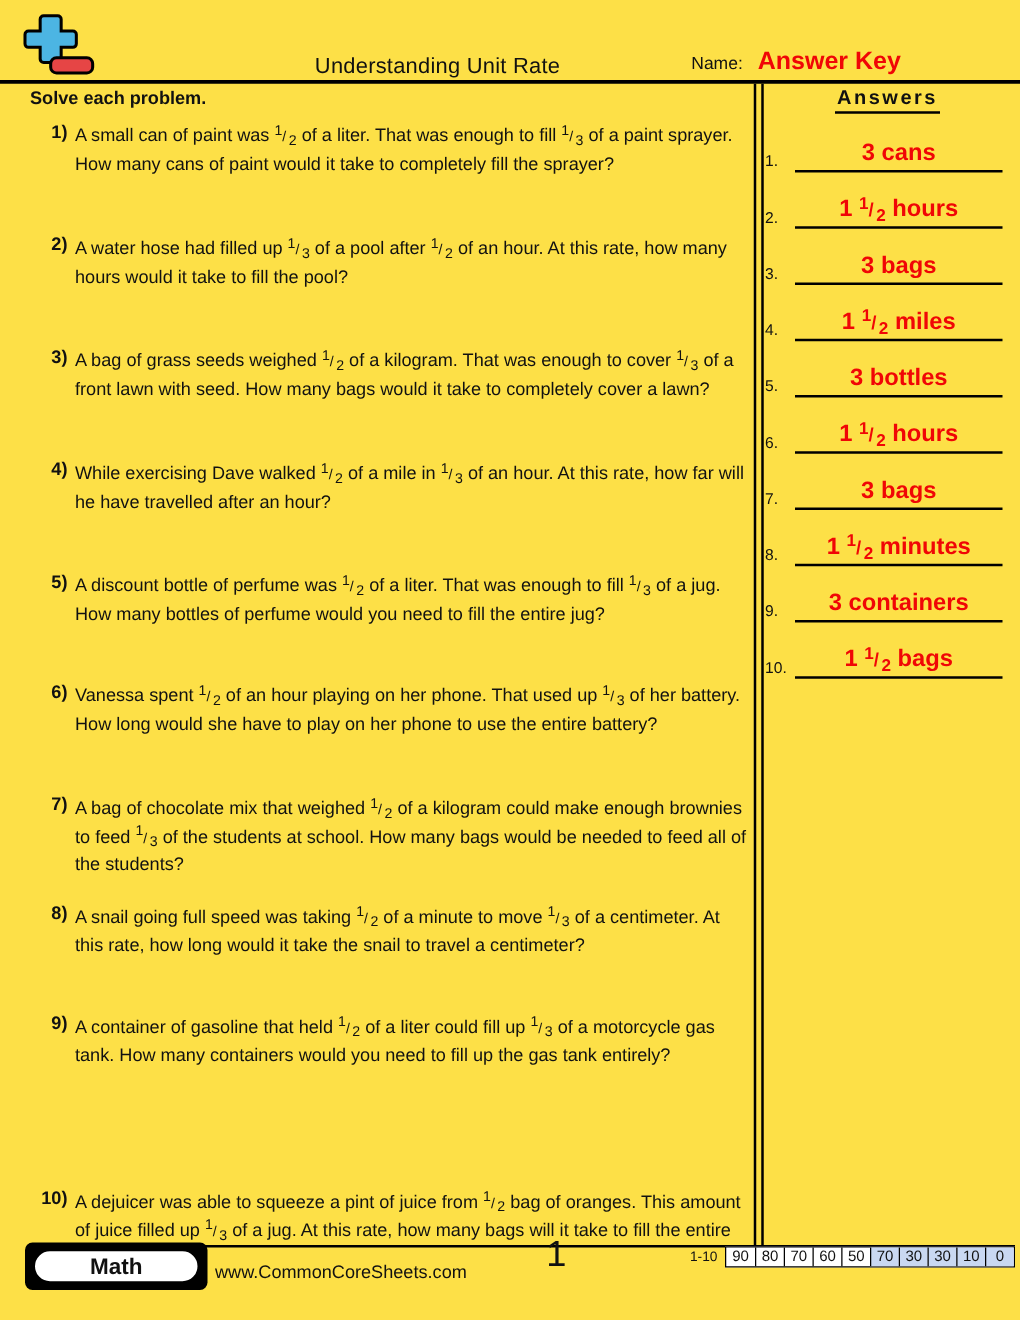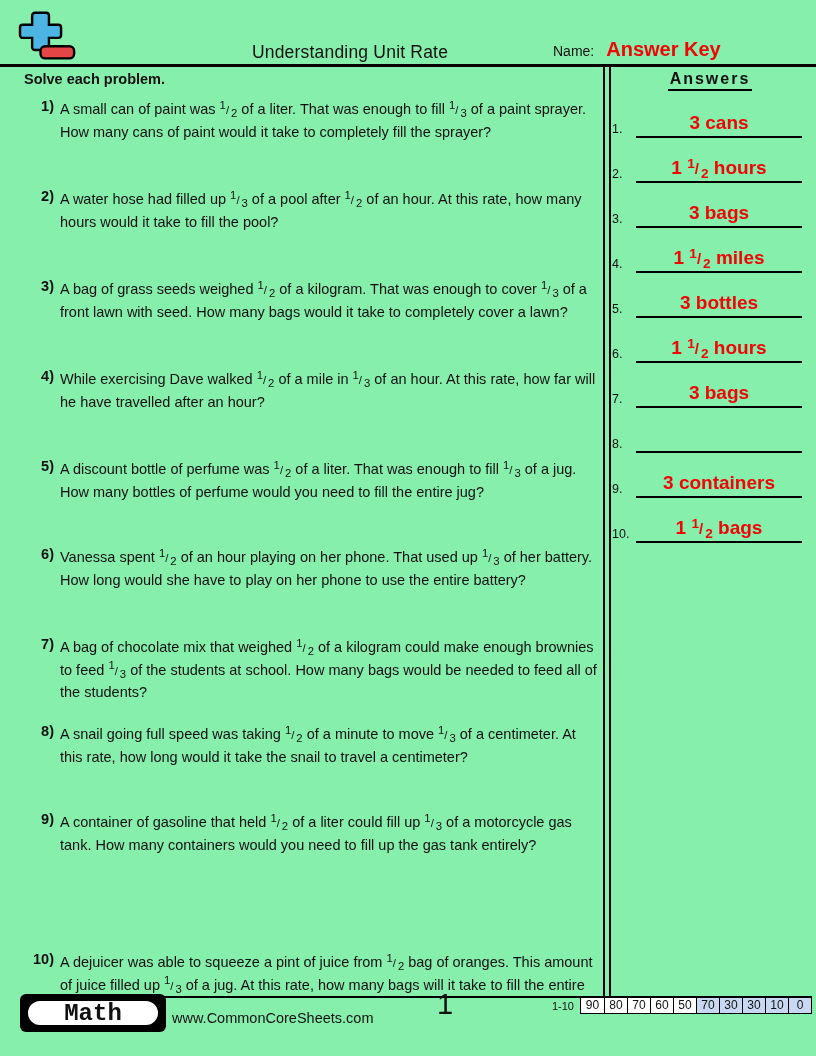--- a/index.html
+++ b/index.html
@@ -4,21 +4,21 @@
 <style>
   :root{
     --red:#f00606;
     --logo-blue:#4cb5e3;
     --logo-red:#e64545;
     --shade:#c9d8f2;
     --ink:#111;
   }
   *{box-sizing:border-box;}
   body{margin:0;background:#fff;}
-  .page{position:relative;width:816px;height:1056px;background:#86efac;overflow:hidden;
+  .page{position:relative;width:816px;height:1056px;background:#fde047;overflow:hidden;
         font-family:"Liberation Sans",sans-serif;color:var(--ink);}
 
   
   .logo{position:absolute;left:18px;top:8px;}
   .title{position:absolute;left:100px;top:42px;width:500px;text-align:center;
          font-size:17.5px;letter-spacing:.2px;}
   .name-row{position:absolute;left:553px;top:38px;width:260px;}
   .name-label{font-size:14px;}
   .answer-key{font-size:20px;font-weight:bold;color:var(--red);margin-left:12px;}
   .header-rule{position:absolute;top:64px;left:0;width:816px;height:3px;background:#000;}
@@ -50,21 +50,21 @@
   .aval{position:absolute;left:26px;right:6px;bottom:4px;text-align:center;
         color:var(--red);font-weight:bold;font-size:19px;}
   .aval .frac .fn,.aval .frac .fd{font-size:.72em;}
 
   
   .footer-rule{position:absolute;top:996px;left:24px;width:788px;height:2px;background:#000;}
   .math-badge{position:absolute;left:20px;top:994px;width:146px;height:38px;
               background:#000;border-radius:6px;}
   .math-badge-inner{position:absolute;left:6px;top:5px;right:6px;bottom:5px;background:#fff;
               border:2.5px solid #000;border-radius:14px;display:flex;align-items:center;
-              justify-content:center;font-size:24px;font-weight:bold;font-family:Liberation Mono, monospace;}
+              justify-content:center;font-size:18px;font-weight:bold;}
   .site{position:absolute;left:172px;top:1010px;font-size:14.5px;}
   .page-num{position:absolute;left:400px;top:988px;width:90px;text-align:center;font-size:29px;}
   .score-strip{position:absolute;top:997px;right:4px;display:flex;align-items:center;}
   .score-range{font-size:11px;margin-right:6px;}
   .score-cells{display:flex;border:1.5px solid #000;background:#fff;}
   .score-cell{width:23px;height:15px;line-height:15px;text-align:center;font-size:12px;
               border-left:1.5px solid #000;}
   .score-cell:first-child{border-left:none;}
   .score-cell.shaded{background:var(--shade);}
 </style>
@@ -163,20 +163,21 @@
     <div class="aval">1 <span class="frac"><span class="fn">1</span><span class="fs">/</span><span class="fd">2</span></span> hours</div>
   </div>
       <div class="answer-row" style="top: 368px;">
     <span class="anum">7.</span>
     <span class="aline"></span>
     <div class="aval">3 bags</div>
   </div>
       <div class="answer-row" style="top: 413px;">
     <span class="anum">8.</span>
     <span class="aline"></span>
+    <div class="aval">1 <span class="frac"><span class="fn">1</span><span class="fs">/</span><span class="fd">2</span></span> minutes</div>
   </div>
       <div class="answer-row" style="top: 458px;">
     <span class="anum">9.</span>
     <span class="aline"></span>
     <div class="aval">3 containers</div>
   </div>
       <div class="answer-row" style="top: 503px;">
     <span class="anum">10.</span>
     <span class="aline"></span>
     <div class="aval">1 <span class="frac"><span class="fn">1</span><span class="fs">/</span><span class="fd">2</span></span> bags</div>

